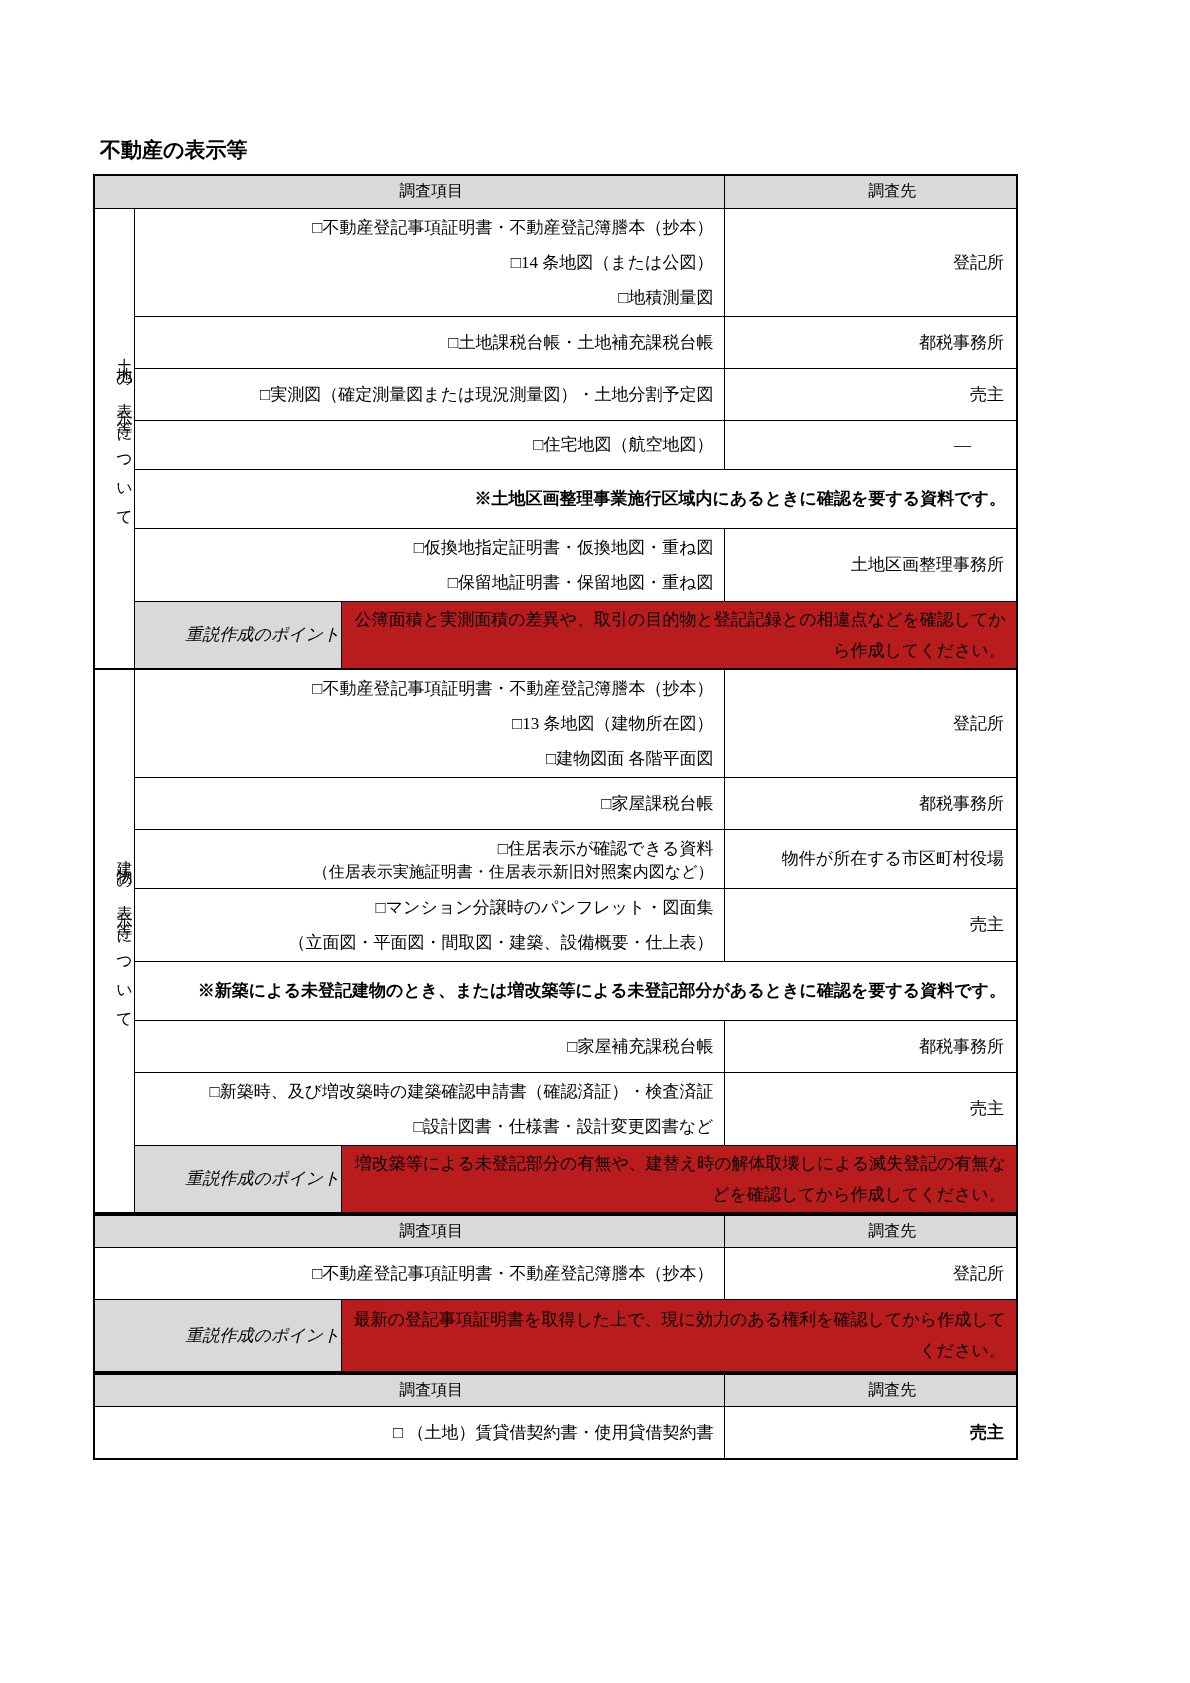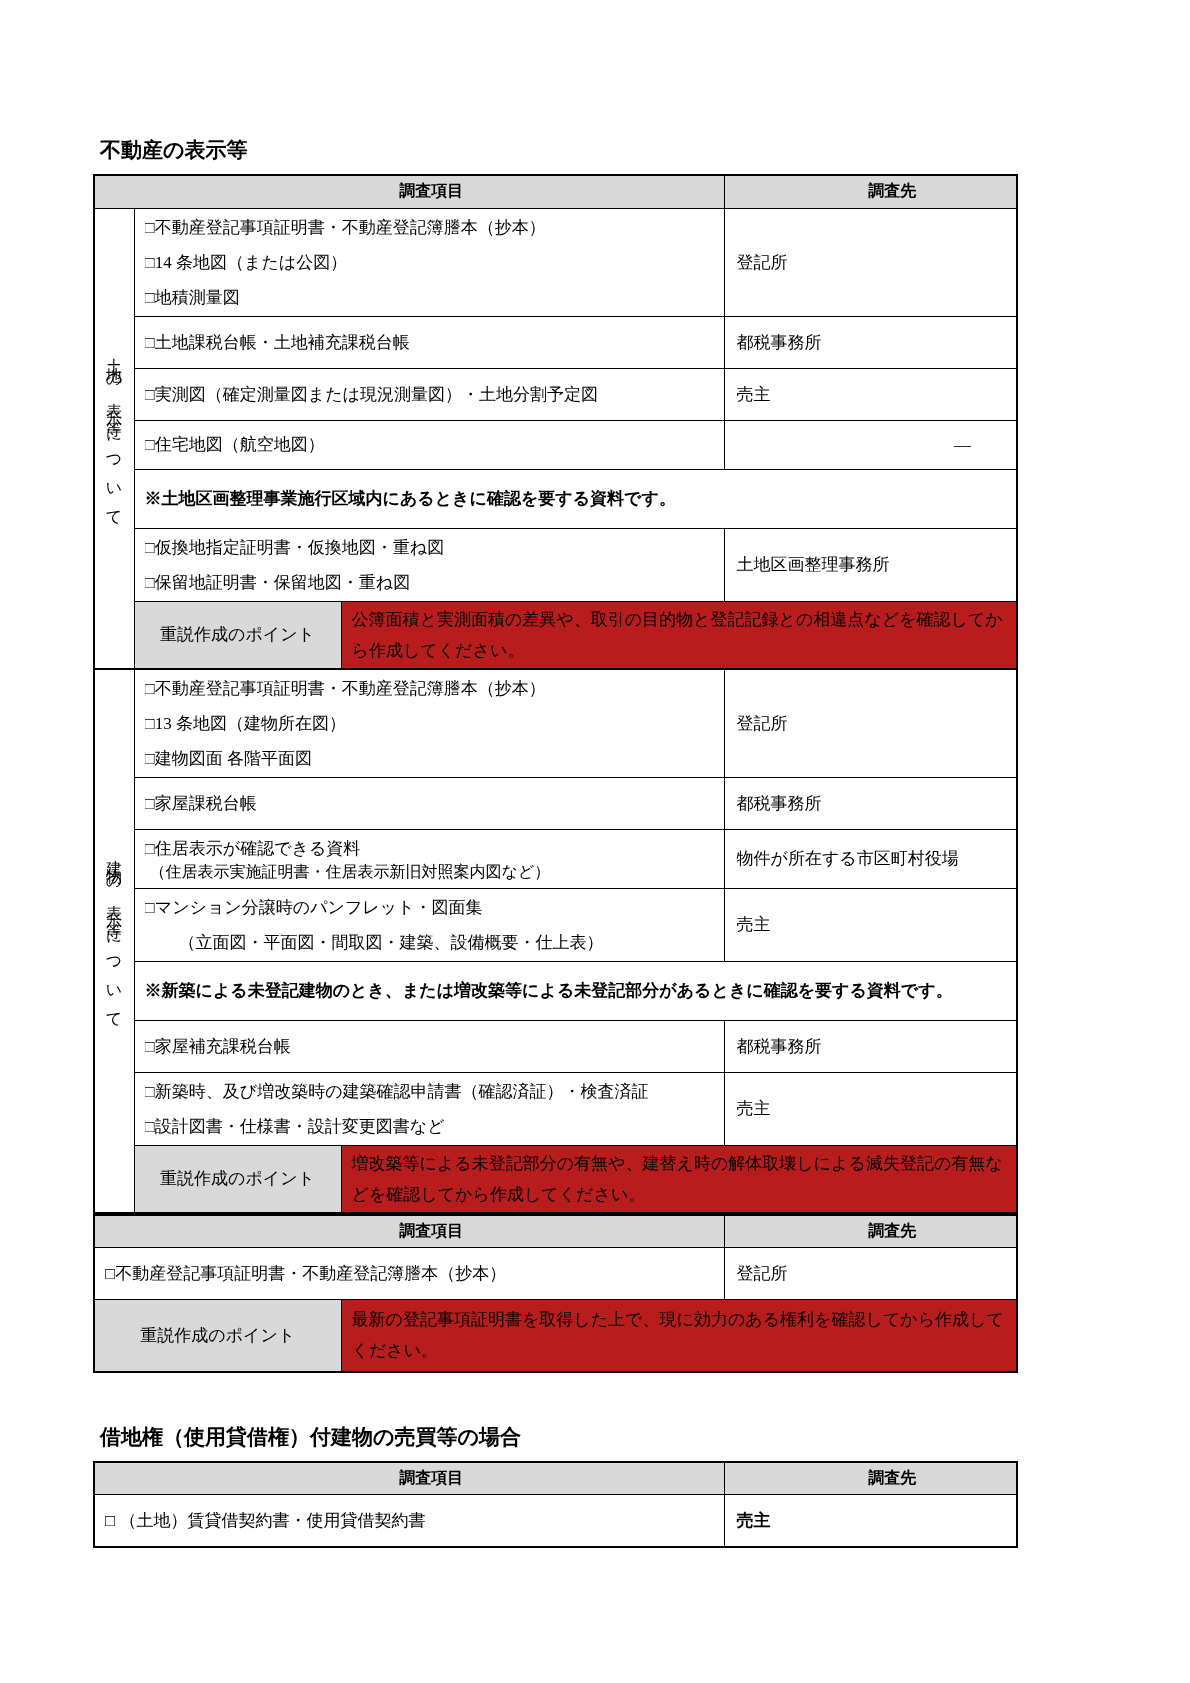--- a/index.html
+++ b/index.html
@@ -19,25 +19,25 @@
     margin:0 0 10px 7px;
   }
   .mt2 { margin-top:44px; }
   .mt3 { margin-top:50px; }
 
   table.tbl {
     border-collapse:collapse; table-layout:fixed;
     width:923px;
     border:2px solid #000;
   }
-  .tbl th, .tbl td { border:1px solid #000; }
+  .tbl th, .tbl td { border:1px solid #000;text-align:right; }
   .tbl th {
     background:#d9d9d9;
     font-family:"Liberation Sans", sans-serif;
-    font-size:16px; font-weight:bold;
+    font-size:16px; font-weight:normal;
     height:33px; text-align:center; vertical-align:middle;padding-left:44px;
   }
   .tbl td { font-size:17px; vertical-align:middle; }
 
   .items { padding:1px 10px; }
   .line { line-height:35px; white-space:nowrap; overflow:hidden; }
   .line.small { font-size:16px; line-height:21px; padding-left:5px; margin-top:-5px; padding-bottom:5px; white-space:normal; }
   .line.indent { padding-left:34px; }
 
   .dest { padding:14px 12px; }
@@ -49,20 +49,21 @@
     font-weight:bold; font-size:15.5px;
     line-height:28px; height:28px;
     padding:15px 10px; white-space:nowrap; overflow:hidden;
   }
 
   .pt-label {
     background:#d9d9d9;
     font-family:"Liberation Sans", sans-serif;
     font-size:15px; text-align:center; vertical-align:middle;
     height:66px;
+    font-style:italic;
   }
   .pt-content {
     background:#b91c1c;
     font-family:"Liberation Sans", sans-serif;
     font-size:15px; line-height:31px;
     padding:2px 10px; vertical-align:middle;
   }
   .pt-tall .pt-label { height:72px; }
 
   .vert-cell { text-align:center; vertical-align:middle; background:#fff; }
@@ -222,21 +223,20 @@
       </td>
       <td class="dest">登記所</td>
     </tr>
     <tr class="pt-tall">
       <td class="pt-label">重説作成のポイント</td>
       <td class="pt-content" colspan="2">最新の登記事項証明書を取得した上で、現に効力のある権利を確認してから作成してください。</td>
     </tr>
     </tbody>
   </table>
 
-  <h2 class="sec-title mt3">借地権（使用貸借権）付建物の売買等の場合</h2>
 
   <table class="tbl">
     <colgroup>
       <col style="width:630px">
         <col style="width:293px">
     </colgroup>
     <tbody>
     <tr>
       <th>調査項目</th>
       <th>調査先</th>

